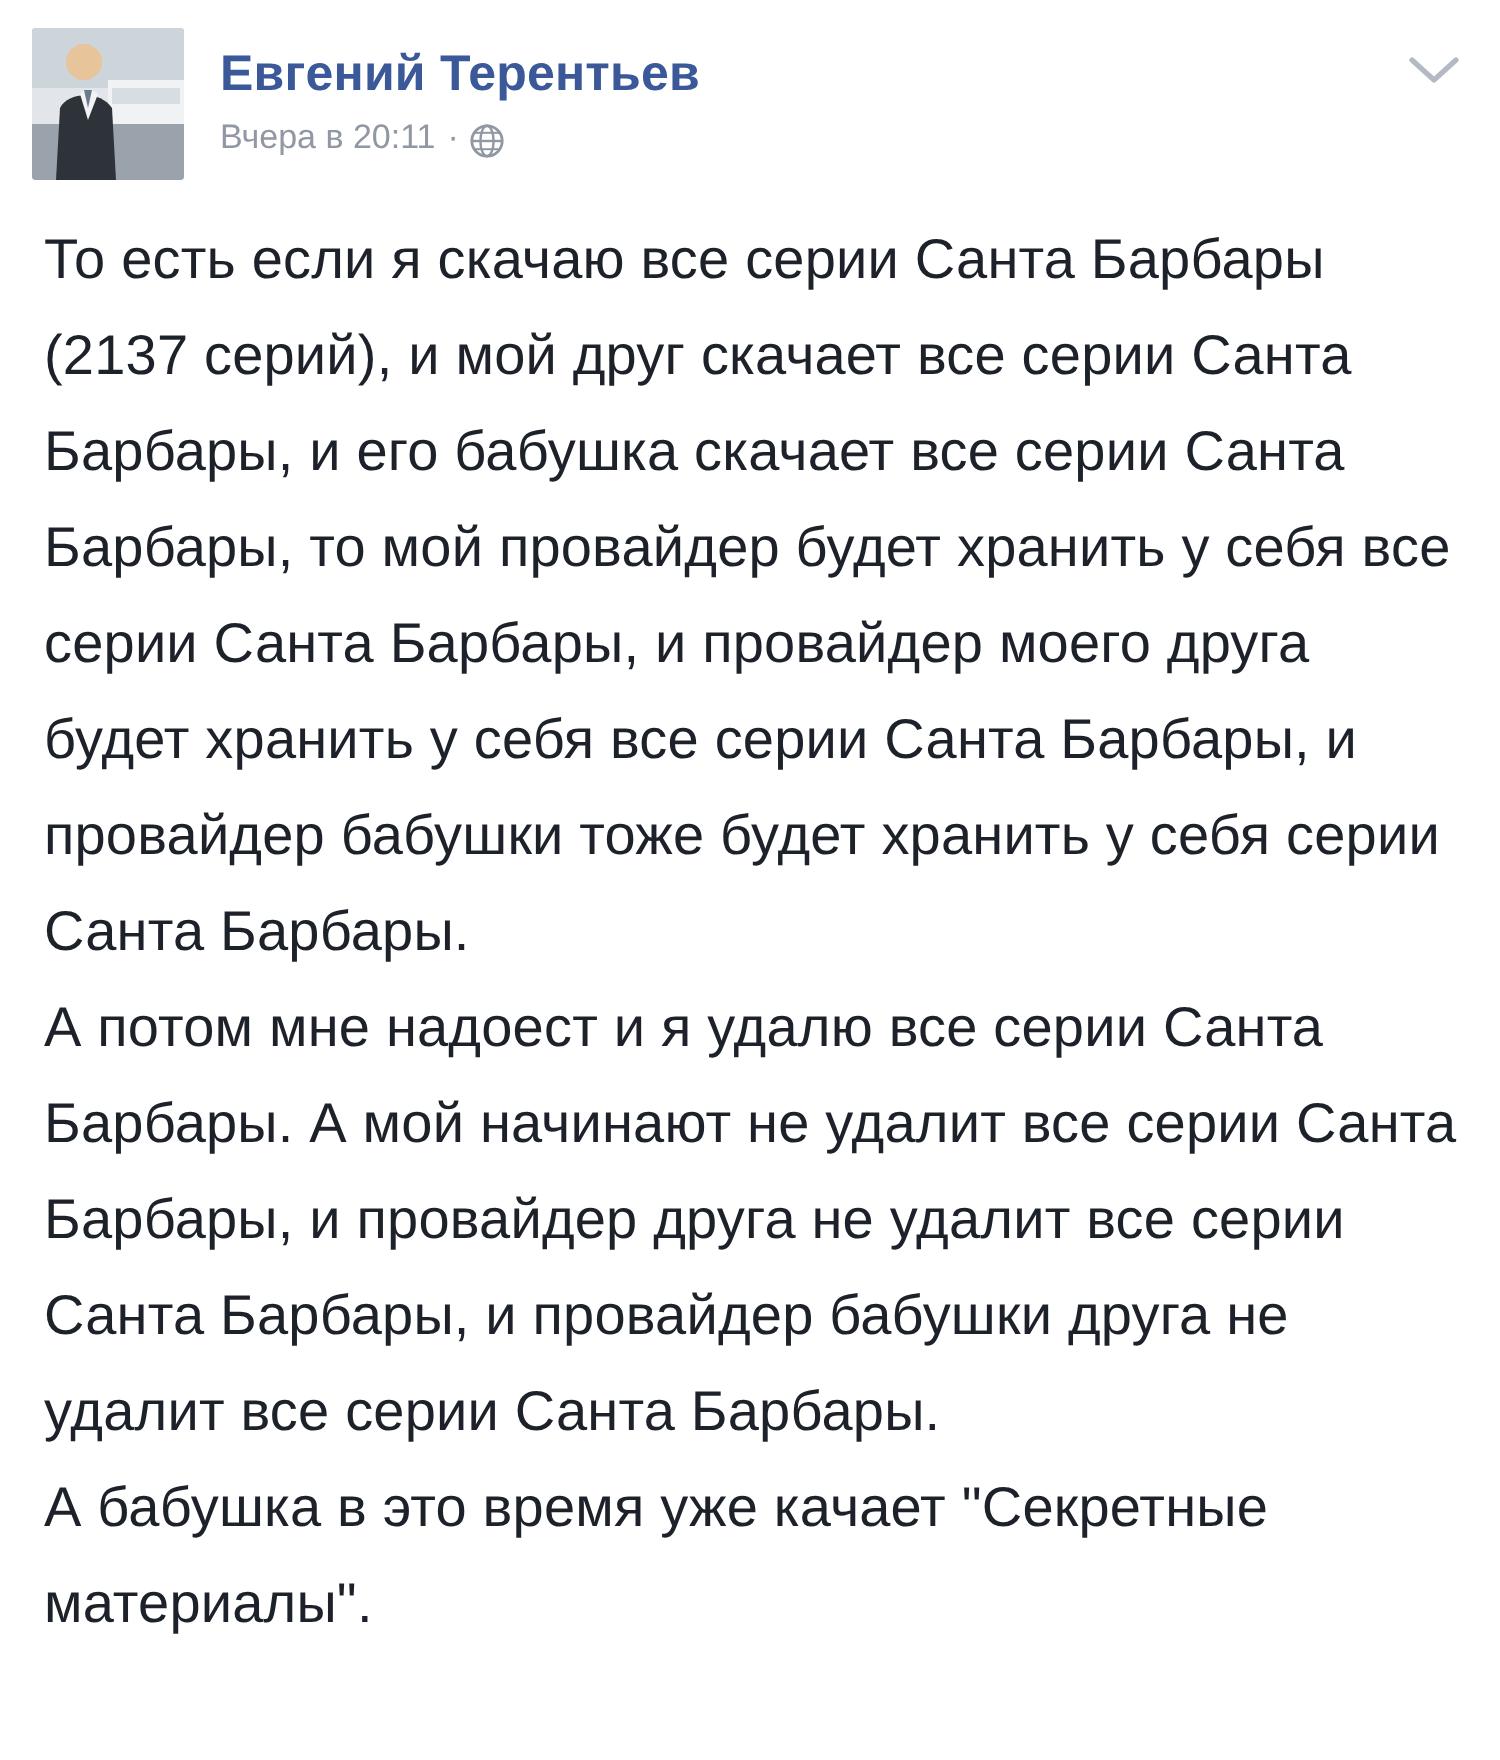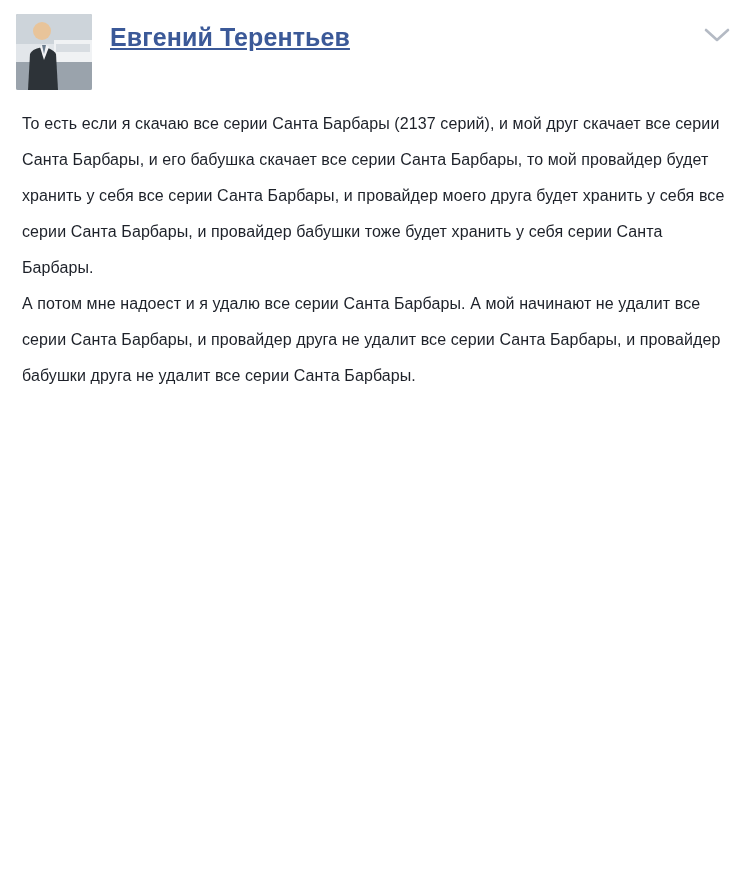--- a/index.html
+++ b/index.html
@@ -52,21 +52,20 @@
     flex: 1 1 auto;
   }
 
   .author-name {
     font-size: 25px;
     line-height: 30px;
     font-weight: bold;
     color: #3b5998;
     letter-spacing: 0.1px;
     white-space: nowrap;
-    text-decoration: underline;
   }
 
   .meta-row {
     margin-top: 7px;
     display: flex;
     align-items: center;
     color: #9197a3;
     font-size: 17px;
     line-height: 20px;
   }
@@ -87,22 +86,22 @@
     right: 18px;
     top: 24px;
     width: 30px;
     height: 22px;
     cursor: pointer;
   }
 
   
   .post-body {
     padding: 10px 18px 0 22px;
-    font-size: 16px;
-    line-height: 36px;
+    font-size: 28px;
+    line-height: 48px;
     color: #1d2129;
     letter-spacing: 0.1px;
   }
   .para {
     margin: 0;
     white-space: pre-wrap;
     word-wrap: break-word;
   }
 </style>
 </head>
@@ -122,27 +121,41 @@
         <rect x="0" y="48" width="76" height="28" fill="#9aa3ac"></rect>
         <circle cx="26" cy="17" r="9" fill="#e8c49a"></circle>
         <path d="M12 76 L14 40 C18 32 34 31 40 40 L42 76 Z" fill="#2d3338"></path>
         <path d="M24 33 L28 46 L33 33 L30 31 L26 31 Z" fill="#f2f3f5"></path>
         <path d="M26 31 L28 40 L30 31 Z" fill="#6b7b8c"></path>
       </svg>
     </div>
 
     <div class="header-text">
       <div class="author-name">Евгений Терентьев</div>
+      <div class="meta-row">
+        <span>Вчера в 20:11</span>
+        <span class="meta-sep">·</span>
+        <span class="globe-icon">
+          <svg width="17" height="17" viewBox="0 0 17 17">
+            <circle cx="8.5" cy="8.5" r="7.6" fill="none" stroke="#9197a3" stroke-width="1.4"></circle>
+            <ellipse cx="8.5" cy="8.5" rx="3.3" ry="7.6" fill="none" stroke="#9197a3" stroke-width="1.2"></ellipse>
+            <line x1="1" y1="8.5" x2="16" y2="8.5" stroke="#9197a3" stroke-width="1.2"></line>
+            <line x1="2.2" y1="4.4" x2="14.8" y2="4.4" stroke="#9197a3" stroke-width="1"></line>
+            <line x1="2.2" y1="12.6" x2="14.8" y2="12.6" stroke="#9197a3" stroke-width="1"></line>
+          </svg>
+        </span>
+      </div>
     </div>
 
     <div class="chevron-btn">
       <svg width="30" height="22" viewBox="0 0 30 22">
         <path d="M4 6 L15 16 L26 6" fill="none" stroke="#b4bac4" stroke-width="2.6" stroke-linecap="round" stroke-linejoin="round"></path>
       </svg>
     </div>
   </div>
 
   <div class="post-body">
     <p class="para">То есть если я скачаю все серии Санта Барбары (2137 серий), и мой друг скачает все серии Санта Барбары, и его бабушка скачает все серии Санта Барбары, то мой провайдер будет хранить у себя все серии Санта Барбары, и провайдер моего друга будет хранить у себя все серии Санта Барбары, и провайдер бабушки тоже будет хранить у себя серии Санта Барбары.</p>
     <p class="para">А потом мне надоест и я удалю все серии Санта Барбары. А мой начинают не удалит все серии Санта Барбары, и провайдер друга не удалит все серии Санта Барбары, и провайдер бабушки друга не удалит все серии Санта Барбары.</p>
+    <p class="para">А бабушка в это время уже качает "Секретные материалы".</p>
   </div>
 
 </div>
 
 </body></html>

